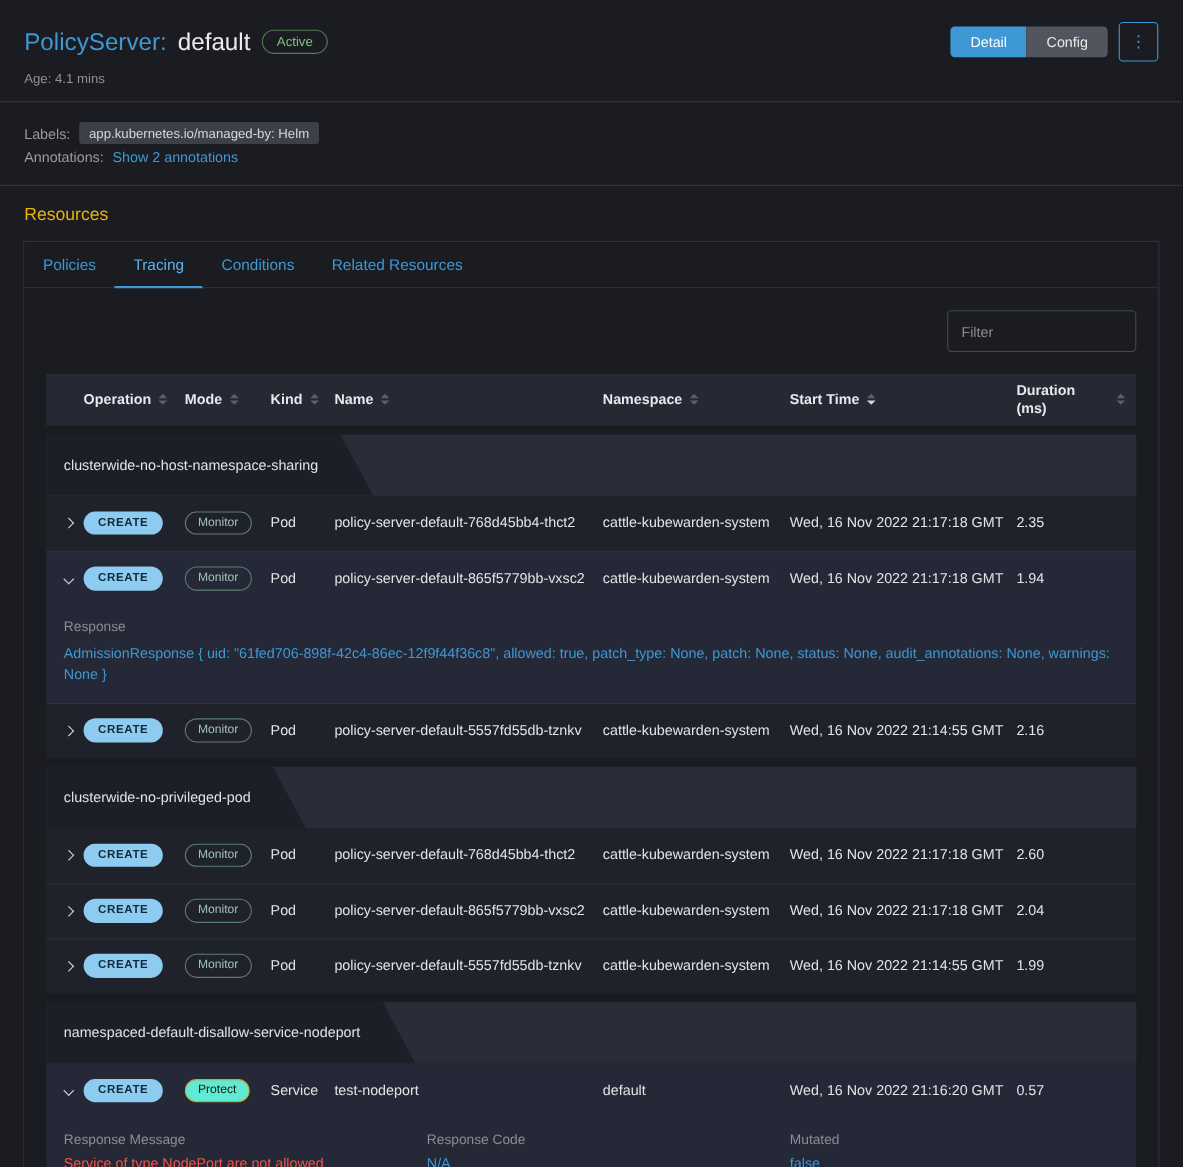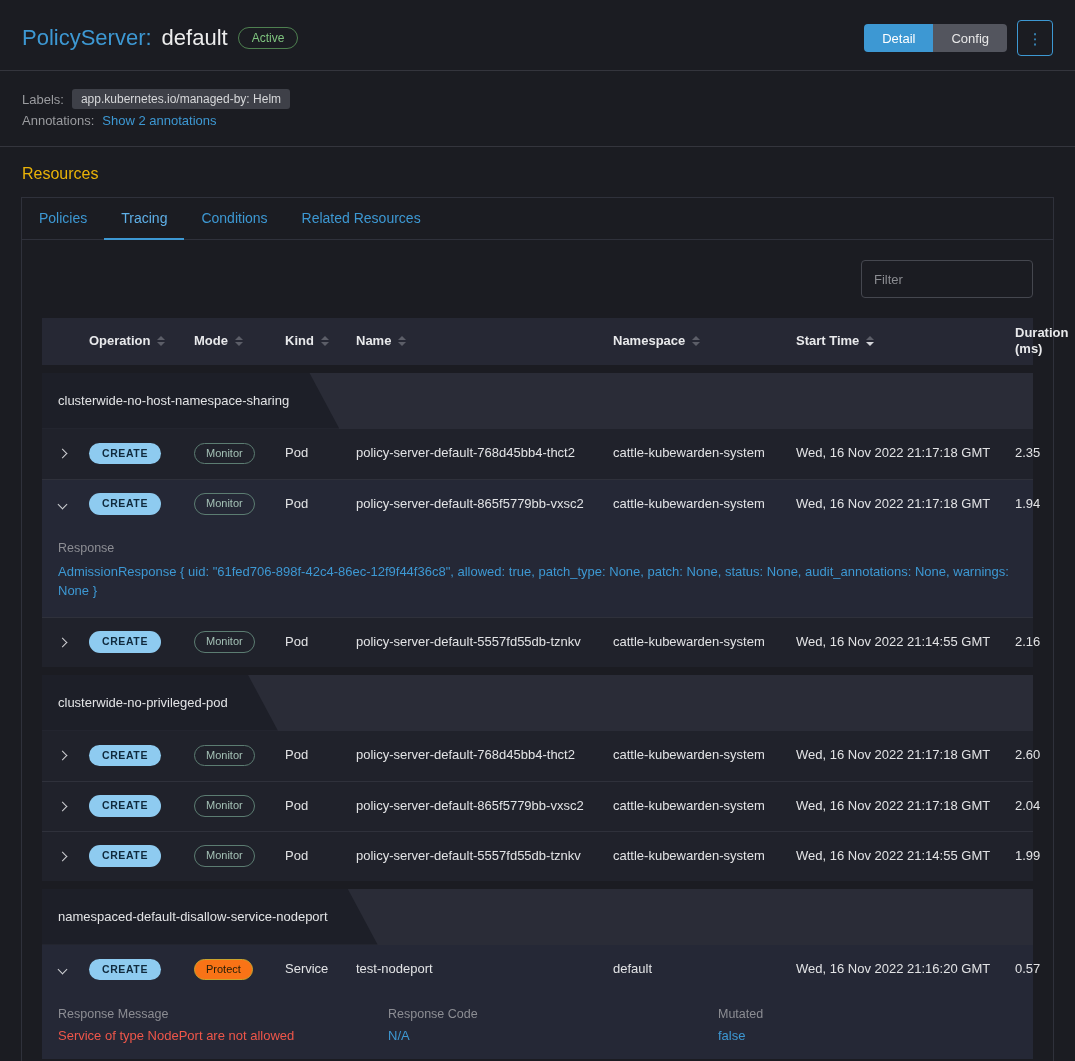--- a/index.html
+++ b/index.html
@@ -62,21 +62,20 @@
     border: 1px solid #45474f; border-radius: 4px; padding: 0 12px;
     font-family: inherit; font-size: 13px; outline: none;
   }
   .filter-input::placeholder { color: #8a8b90; }
 
   
   .grid-row {
     display: grid;
     grid-template-columns: 34px 92px 78px 58px 244px 170px 206px 1fr;
     align-items: center;
-    gap: 13px;
   }
   .thead { background: #262834; min-height: 44px; font-weight: 700; color: #e8e9eb; }
   .th { display: flex; align-items: center; gap: 7px; padding-right: 8px; cursor: pointer; }
   .sorts { display: flex; flex-direction: column; gap: 2px; }
   .caret-up { width: 0; height: 0; border-left: 4px solid transparent; border-right: 4px solid transparent; border-bottom: 4px solid #5c5e68; }
   .caret-down { width: 0; height: 0; border-left: 4px solid transparent; border-right: 4px solid transparent; border-top: 4px solid #5c5e68; }
   .sorted .caret-down { border-top-color: #d4d5d9; }
 
   .group { margin-top: 8px; }
   .group-band { position: relative; height: 56px; background: #2a2c37; }
@@ -99,21 +98,21 @@
   }
   .chev.down { transform: rotate(45deg); }
 
   .badge-create {
     display: inline-block; background: #8ecbf0; color: #102a3d;
     font-size: 10.5px; font-weight: 700; letter-spacing: .6px;
     padding: 4px 13px; border-radius: 20px;
   }
   .badge-mode { display: inline-block; font-size: 11px; padding: 3px 11px; border-radius: 20px; border: 1px solid transparent; }
   .badge-monitor { border-color: #5c7d72; color: #a3c0b5; }
-  .badge-protect { background: #f97316; border-color: #c9a42e; color: #231d08; }
+  .badge-protect { background: #5eead4; border-color: #c9a42e; color: #231d08; }
 
   .detail { padding: 12px 16px 16px; }
   .detail-label { color: #8c8d93; font-size: 12.5px; margin-bottom: 7px; }
   .detail-text { color: #3d98d3; font-size: 13px; line-height: 1.5; }
   .detail-cols { display: grid; grid-template-columns: 330px 330px 1fr; }
   .detail-val { font-size: 13px; }
   .val-error { color: #ef564a; }
   .val-link { color: #3d98d3; }
 </style>
 </head>
@@ -123,20 +122,21 @@
   <div class="title-row">
     <span class="title-type">PolicyServer:</span>
     <span class="title-name">default</span>
     <span class="pill-active">Active</span>
     <span class="head-actions">
       <button class="btn btn-detail">Detail</button>
       <button class="btn btn-config">Config</button>
       <button class="btn-menu">⋮</button>
     </span>
   </div>
+  <div class="age">Age: 4.1 mins</div>
 </div>
 
 <div class="meta">
   <div class="meta-row">
     <span class="meta-label">Labels:</span>
     <span class="chip">app.kubernetes.io/managed-by: Helm</span>
   </div>
   <div class="meta-row">
     <span class="meta-label">Annotations:</span>
     <span class="link">Show 2 annotations</span>

